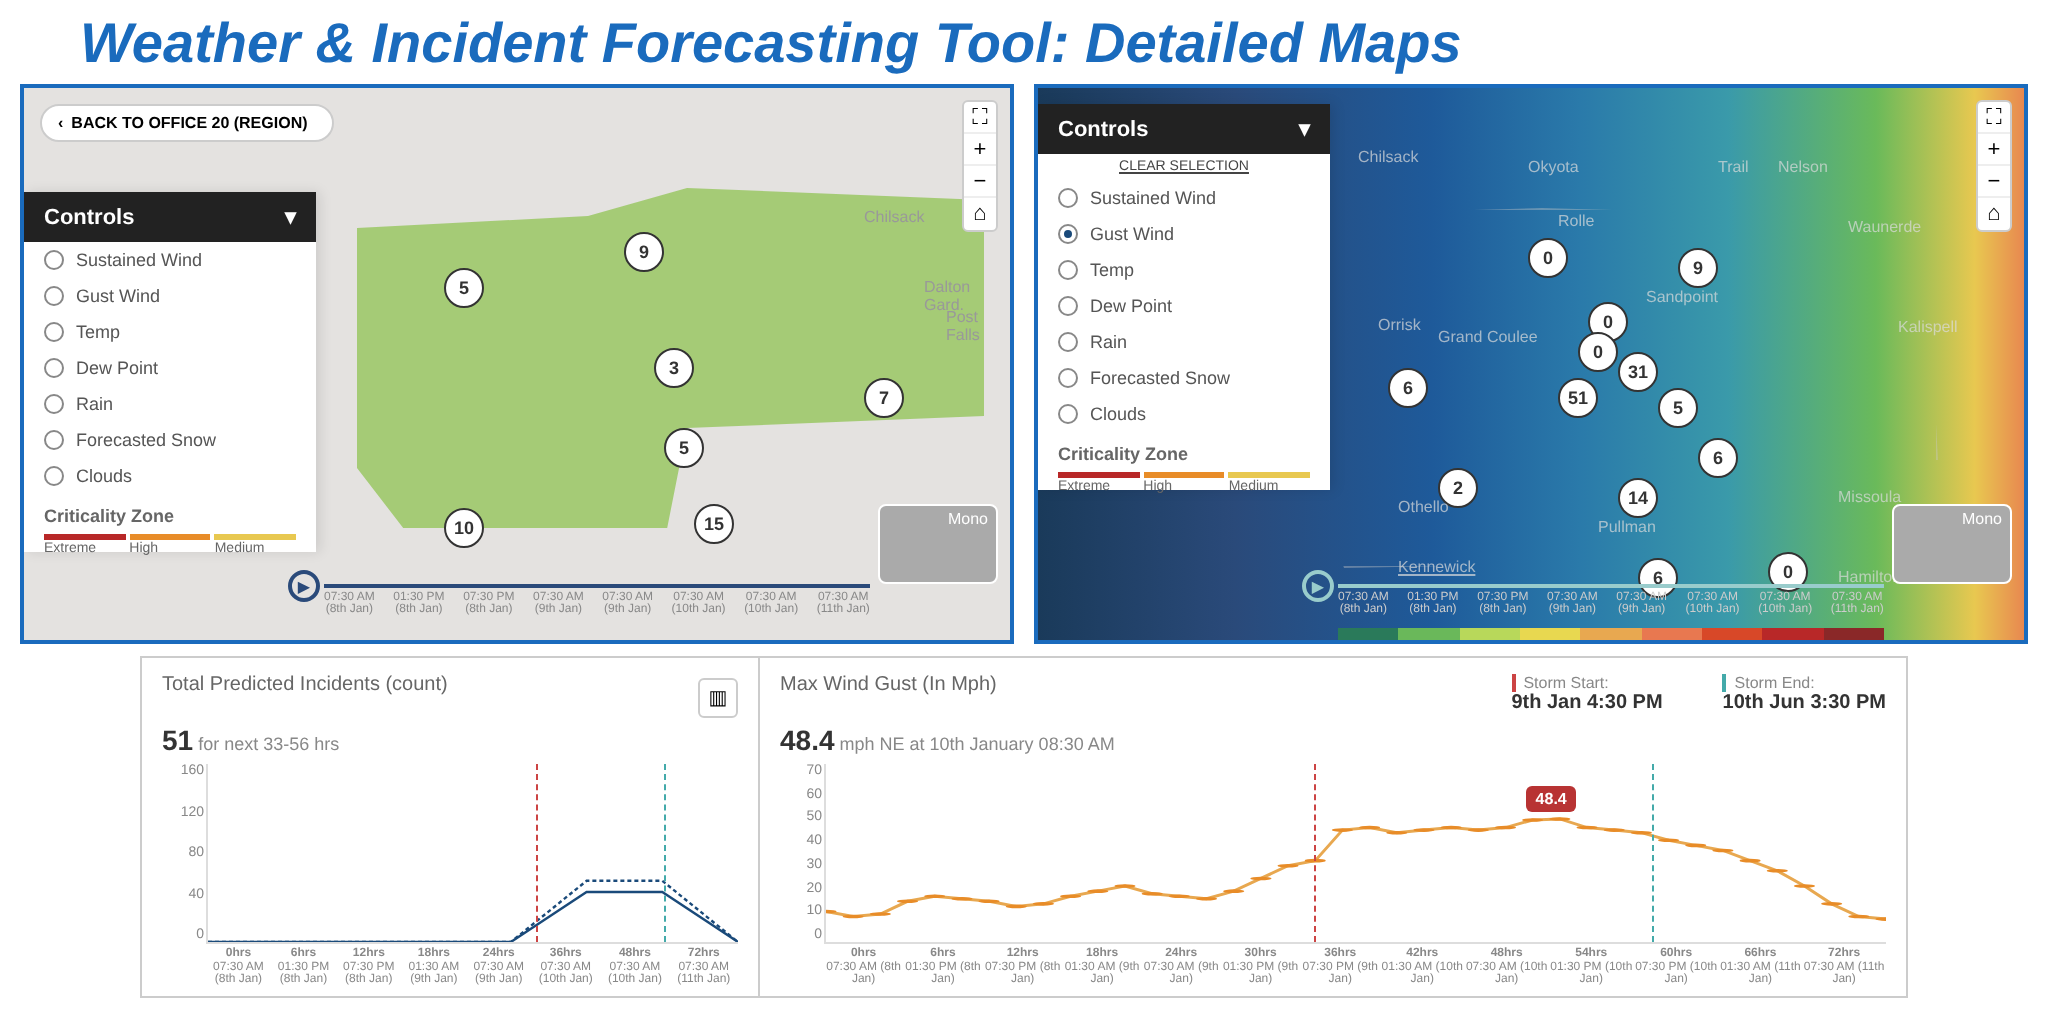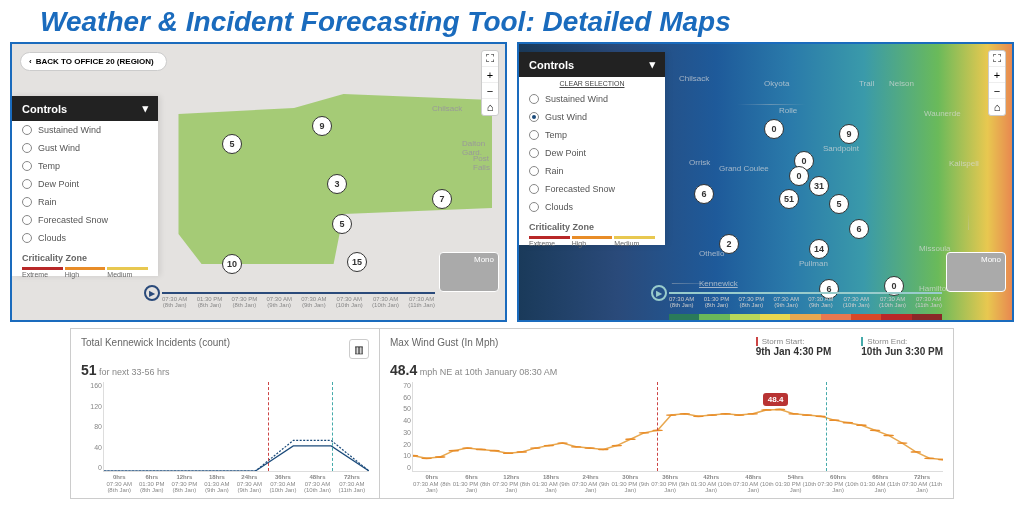--- a/index.html
+++ b/index.html
@@ -535,21 +535,21 @@
         <div style="background: rgb(216, 72, 40);"></div>
         <div style="background: rgb(184, 40, 40);"></div>
         <div style="background: rgb(138, 40, 40);"></div>
       </div>
   </div>
 </div>
 
 <div class="charts-row">
 
   <div class="chart-box chart-left">
-    <div class="chart-title">Total Kennewick Incidents (count)</div>
+    <div class="chart-title">Total Predicted Incidents (count)</div>
     <div class="chart-sub">
       <b>51</b><span> for next 33-56 hrs</span>
     </div>
     <div class="chart-icon">▥</div>
     <div class="chart-area">
       <div class="yaxis" id="yaxis-inc">
           <div>160</div>
           <div>120</div>
           <div>80</div>
           <div>40</div>

